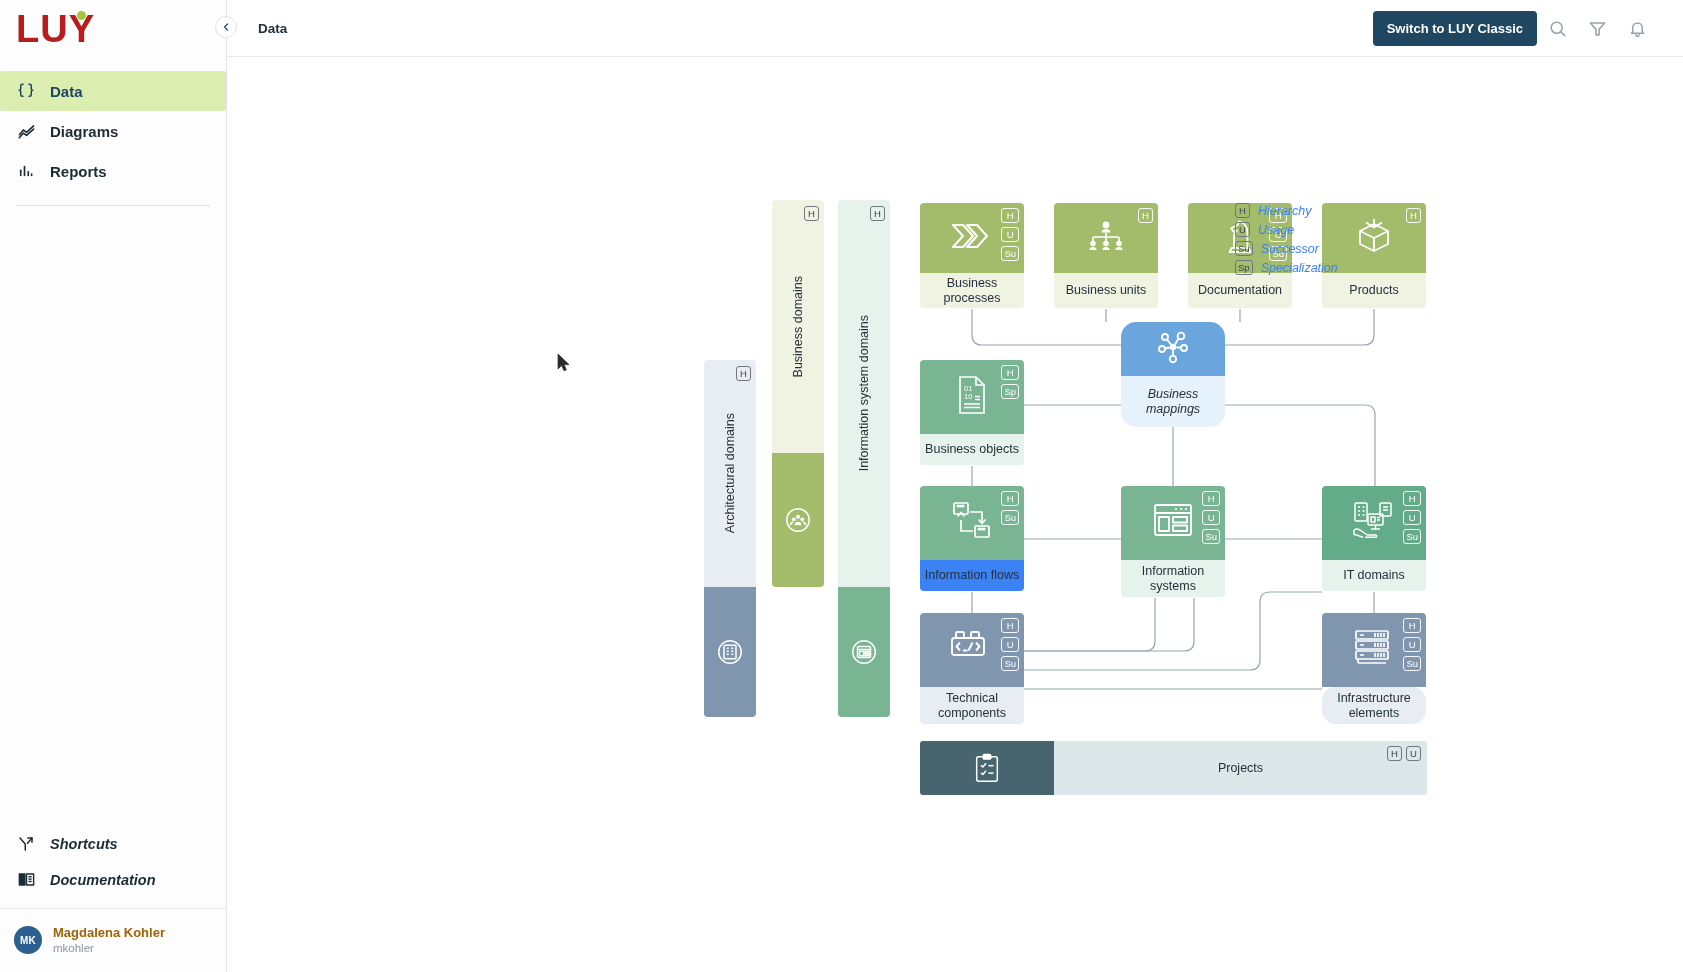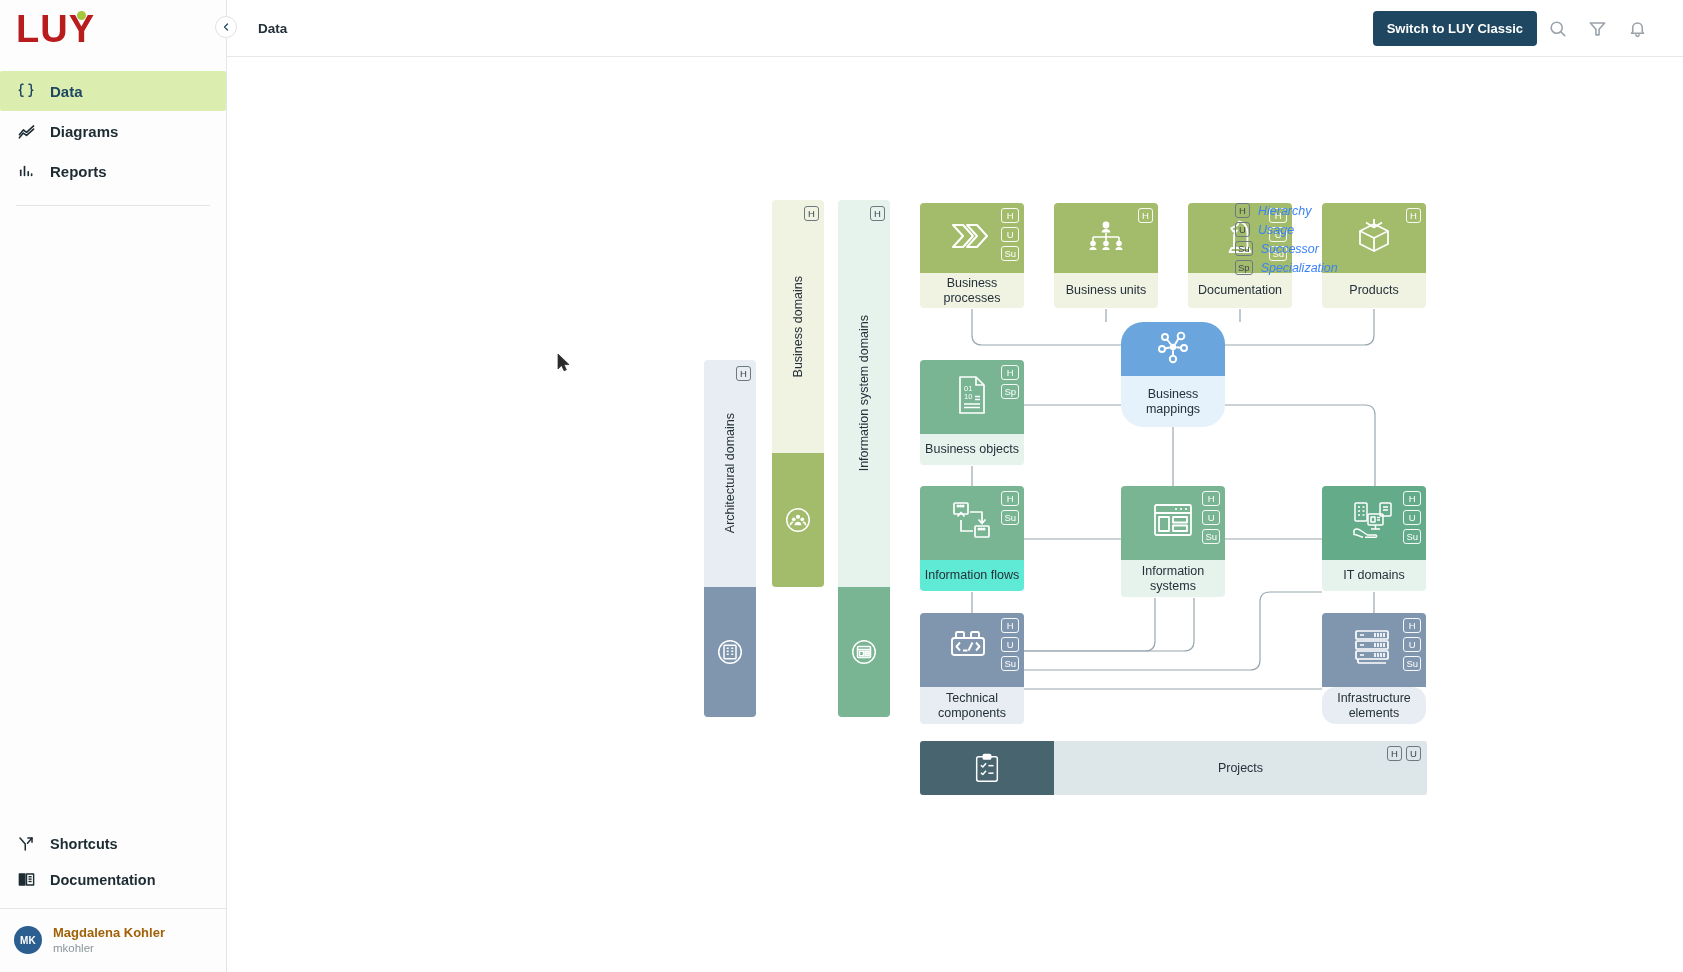--- a/index.html
+++ b/index.html
@@ -39,21 +39,21 @@
   .nav-item {
     height: 40px; margin: 0 0 0 0; padding-left: 16px;
     display: flex; align-items: center; gap: 14px;
     font-size: 15px; color: #1d2b33; font-weight: 600;
     cursor: pointer;
   }
   .nav-item.active { background: #dcedb0; color: #1f4761; border-radius: 2px; margin-right: 0; }
   .nav-item .ic { width: 20px; height: 20px; display: flex; align-items: center; justify-content: center; }
   .nav-sep { height: 1px; background: #e3e6e8; margin: 14px 16px 14px 16px; }
   .sidebar-spacer { flex: 1 1 auto; }
-  .bottom-links { padding-bottom: 10px; }
+  .bottom-links { padding-bottom: 10px; font-style: italic; }
   .bottom-links .nav-item { height: 36px; font-size: 14.5px; }
   .user-sep { height: 1px; background: #e3e6e8; }
   .user-box { display: flex; align-items: center; gap: 11px; padding: 16px 0 16px 14px; }
   .avatar {
     width: 28px; height: 28px; border-radius: 50%;
     background: #2a5f8f; color: #fff; font-size: 10px; font-weight: 700;
     display: flex; align-items: center; justify-content: center; letter-spacing: .3px;
   }
   .user-name { font-size: 13px; font-weight: 700; color: #a16207; line-height: 1.25; }
   .user-handle { font-size: 11.5px; color: #8a949b; line-height: 1.3; }
@@ -121,21 +121,21 @@
     font-size: 12.5px; color: #24313a; white-space: nowrap;
   }
   .vbar .vicon { display: flex; align-items: center; justify-content: center; flex: 0 0 auto; }
   .vbar .vbadge {
     position: absolute; right: 5px; top: 6px;
     width: 15px; height: 15px; border: 1px solid #6d7880; border-radius: 3px;
     color: #39474f; font-size: 9.5px; line-height: 13px; text-align: center; background: transparent;
   }
 
   
-  .hub { position: absolute; border-radius: 22px; overflow: hidden; }
+  .hub { position: absolute; border-radius: 15px; overflow: hidden; font-style: italic; }
   .hub .head { display:flex; align-items:center; justify-content:center; background:#6aa5dd; }
   .hub .lbl { background:#e5f1fb; text-align:center; font-size:12.5px; color:#24313a; line-height:1.2;
               display:flex; align-items:center; justify-content:center; }
 
   
   .widebar { position: absolute; display: flex; border-radius: 3px; overflow: hidden; }
   .widebar .wb-icon { display:flex; align-items:center; justify-content:center; flex: 0 0 auto; }
   .widebar .wb-lbl {
     flex: 1 1 auto; position: relative; display:flex; align-items:center; justify-content:center;
     font-size: 12.5px; color:#24313a;
@@ -501,21 +501,21 @@
                 <polyline points="8.5 17.5 12 13.5 15.5 17.5"></polyline>
               <path d="M33 24V13H21"></path>
                 <polyline points="29.5 20.5 33 24.5 36.5 20.5"></polyline>
             </svg>
           </span>
           <div class="badges">
             <div class="badge">H</div>
             <div class="badge">Su</div>
           </div>
         </div>
-        <div class="lbl" style="height:31px; background:#5eead4;">Information flows</div>
+        <div class="lbl" style="height:31px; background:#3b82f6;">Information flows</div>
       </div>
 
       <div class="node" style="left:894px; top:429px; width:104px; height:111px;">
         <div class="head" style="height:74px; background:#79b493;">
           <span>
             <svg width="46" height="40" viewBox="0 0 46 40" fill="none" stroke="#fff" stroke-width="1.8" stroke-linejoin="round">
               <rect x="5" y="4" width="36" height="30" rx="1.5"></rect>
                 <line x1="5" y1="12" x2="41" y2="12"></line>
               <circle cx="26" cy="8" r="1.1" fill="#fff" stroke="none"></circle>
                 <circle cx="31" cy="8" r="1.1" fill="#fff" stroke="none"></circle>

